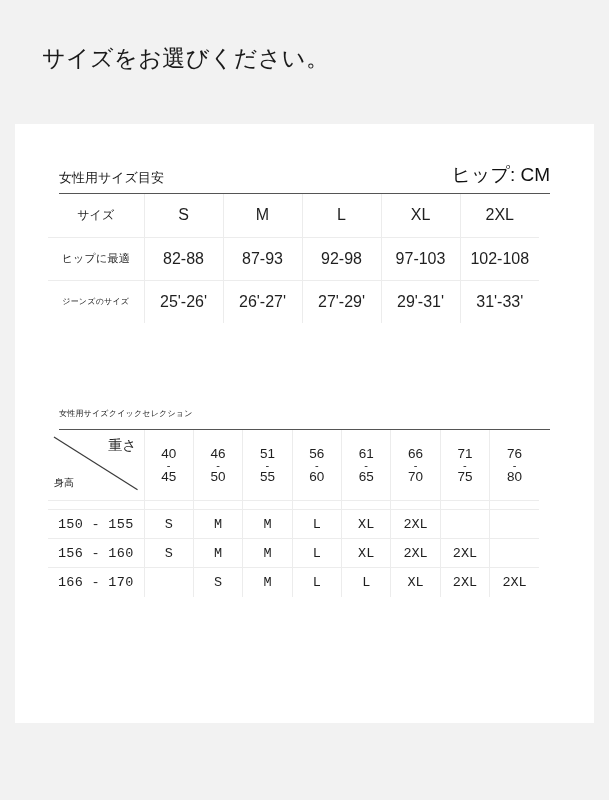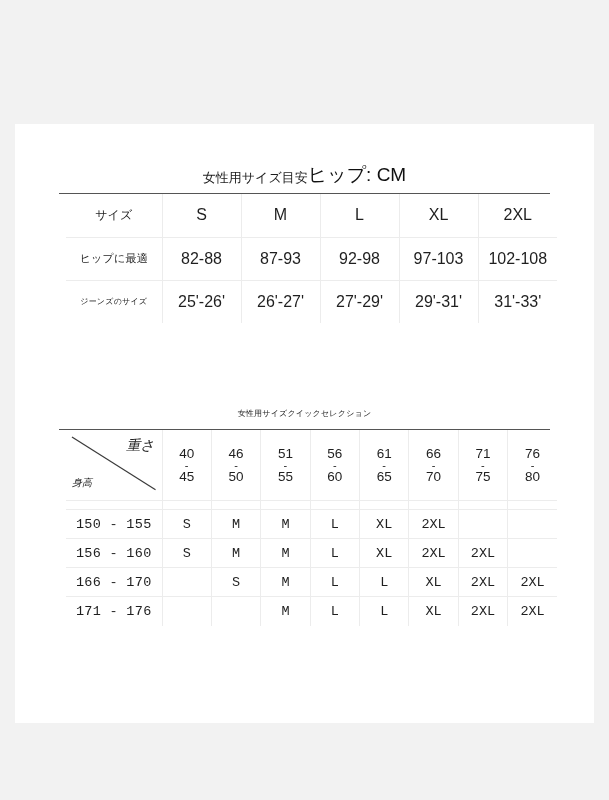--- a/index.html
+++ b/index.html
@@ -48,21 +48,21 @@
     position: absolute;
     left: 0;
     width: 579px;
   }
   .section-hip   { top: 28px; }
   .section-quick { top: 264px; }
 
   .section-head {
     display: flex;
     align-items: flex-end;
-    justify-content: center;
+    justify-content: space-between;
     padding: 0 44px 0 44px;
     height: 34px;
   }
 
   .sec-label-left {
     font-size: 13px;
     line-height: 16px;
     color: #1c1c1c;
     white-space: nowrap;
   }
@@ -77,21 +77,21 @@
     white-space: nowrap;
   }
   .sec-rule {
     margin: 7px 44px 0 44px;
     height: 1px;
     background: #555;
   }
 
   table.grid {
     border-collapse: collapse;
-    margin: 0 51px;
+    margin: 0 33px;
     width: calc(100% - 88px);
     table-layout: fixed;
   }
   table.grid td, table.grid th {
     border-right: 1px solid #ececec;
     border-bottom: 1px solid #ececec;
     text-align: center;
     vertical-align: middle;
     font-weight: 400;
     color: #1f1f1f;
@@ -123,21 +123,20 @@
   }
   .t-quick .wcell span { display: block; }
   .t-quick .wdash { font-size: 11px; line-height: 8px; }
   .t-quick tbody td { font-size: 13.5px; font-family: Liberation Mono, monospace; }
   .t-quick tbody td.rowhead { font-size: 13.5px; letter-spacing: 0.3px; }
   .t-quick tbody tr:first-child td { padding-top: 2px; }
 
   .corner {
     position: relative;
     height: 70px;
-    font-style: italic;
   }
   .corner .diag {
     position: absolute;
     inset: 0;
     pointer-events: none;
   }
   .corner .lbl-w {
     position: absolute;
     right: 7px;
     top: 7px;
@@ -153,20 +152,21 @@
     line-height: 12px;
     color: #1f1f1f;
   }
   .spacer-row td { border-bottom: 1px solid #ececec !important; height: 9px !important; }
 </style>
 </head>
 <body>
 
 <div class="page">
 
+  <div class="page-title">サイズをお選びください。</div>
 
   <div class="card">
 
     <div class="section section-hip">
 
       <div class="section-head">
         <div class="sec-label-left">女性用サイズ目安</div>
         <div class="sec-label-right">ヒップ: CM</div>
       </div>
       <div class="sec-rule"></div>
@@ -326,29 +326,18 @@
             <td></td>
             <td>S</td>
             <td>M</td>
             <td>L</td>
             <td>L</td>
             <td>XL</td>
             <td>2XL</td>
             <td>2XL</td>
           </tr>
 
-          <tr>
-            <td class="rowhead">171 - 176</td>
-            <td></td>
-            <td></td>
-            <td>M</td>
-            <td>L</td>
-            <td>L</td>
-            <td>XL</td>
-            <td>2XL</td>
-            <td>2XL</td>
-          </tr>
         </tbody>
       </table>
     </div>
 
   </div>
 </div>
 
 </body></html>

